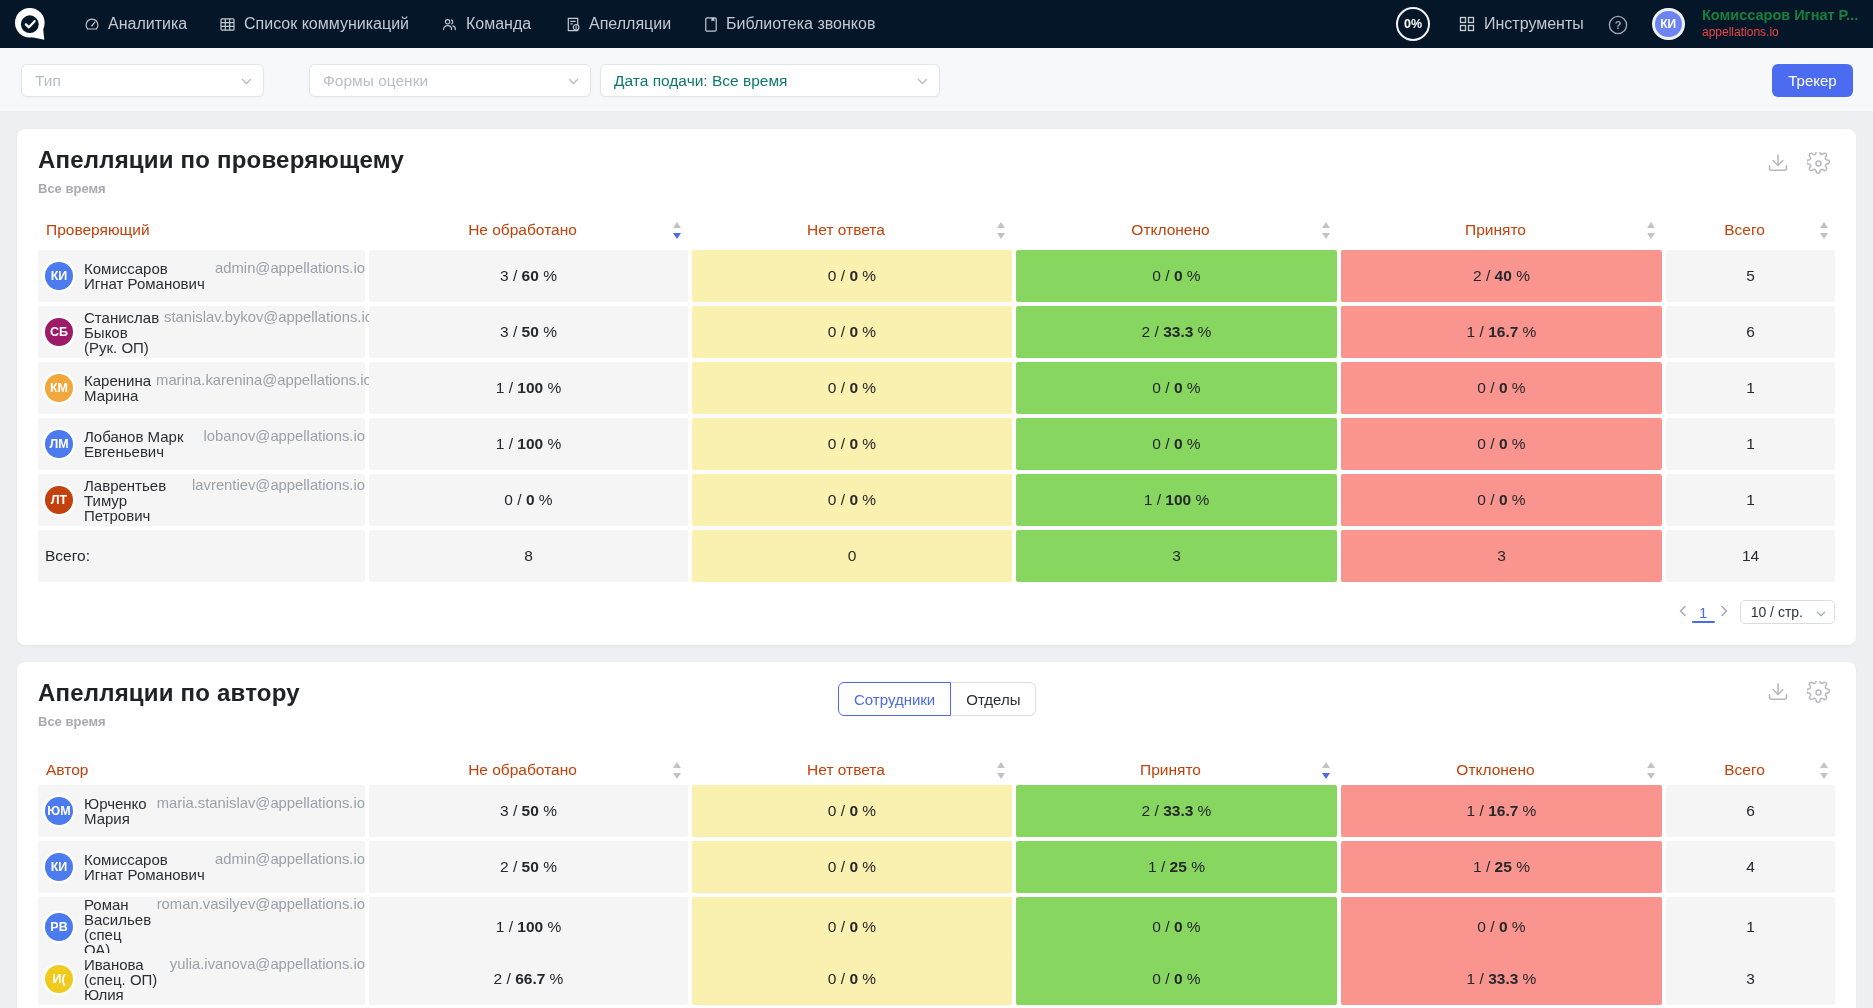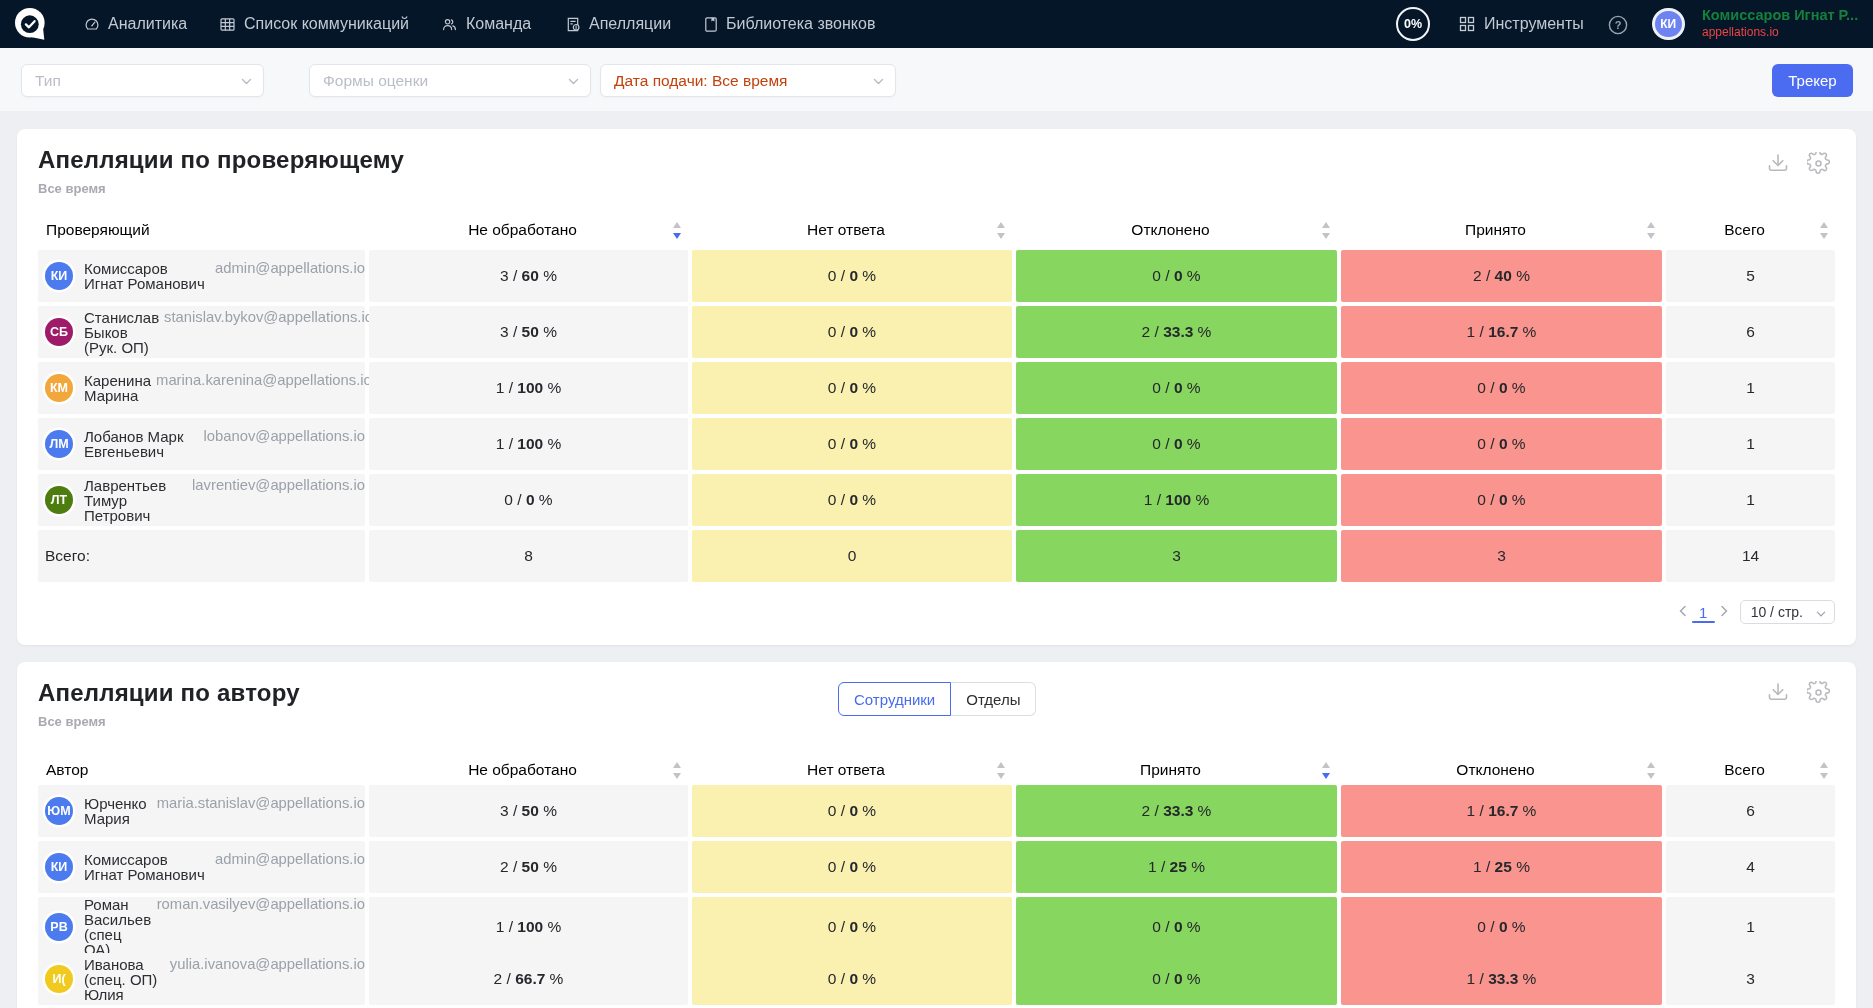--- a/index.html
+++ b/index.html
@@ -16,21 +16,21 @@
 .sel .caret{position:absolute;right:11px;top:11px}
 .btn-tracker{position:absolute;left:1772px;top:64px;width:81px;height:33px;background:#4b6bf0;border-radius:6px;color:#fff;font-size:15px;display:flex;align-items:center;justify-content:center}
 
 .card{position:absolute;left:17px;width:1839px;background:#fff;border-radius:8px;box-shadow:0 1px 3px rgba(15,25,50,.05)}
 #card1{top:129px;height:516px}
 #card2{top:662px;height:360px}
 h1{font-size:24px;font-weight:700;color:#202226;letter-spacing:.2px}
 .sub{font-size:13px;font-weight:700;color:#a9a9b2}
 
 .thead{position:absolute;left:21px;width:1797px;display:grid;grid-template-columns:327px 319px 320px 321px 321px 169px;column-gap:4px;height:40px}
-.th{position:relative;display:flex;align-items:center;justify-content:center;font-size:15.5px;color:#000000;font-weight:400;padding-right:12px}
+.th{position:relative;display:flex;align-items:center;justify-content:center;font-size:15.5px;color:#c2410c;font-weight:400;padding-right:12px}
 .th.first{justify-content:flex-start;padding-left:8px;padding-right:0}
 .sorter{position:absolute;right:6px;top:50%;margin-top:-11px;width:10px;height:22px}
 .car{width:0;height:0;border-left:4.5px solid transparent;border-right:4.5px solid transparent;position:absolute;left:1px}
 .car.up{border-bottom:6.5px solid #c3c3c7;top:3px}
 .car.dn{border-top:6.5px solid #c3c3c7;top:14px}
 .car.dn.on{border-top-color:#4a6bf0}
 .row{position:absolute;left:21px;width:1797px;display:grid;grid-template-columns:327px 319px 320px 321px 321px 169px;column-gap:4px;height:52px}
 .cell{border-radius:2px;display:flex;align-items:center;justify-content:center;font-size:15.5px;color:#26282c}
 .cg{background:#f5f5f6}
 .cy{background:#faf0b0}
@@ -120,21 +120,21 @@
   <div class="abs" style="left:1702px;top:25px;color:#ef4444;font-size:12px">appellations.io</div>
 </div>
 
 <div class="abs" style="left:0;top:48px;width:1873px;height:63px;background:#f7f8f9"></div>
 <div class="sel" style="left:21px;width:243px">Тип<svg class="caret" width="11" height="11" viewBox="0 0 11 11">
       <path d="M1.5 3.5 L5.5 7.5 L9.5 3.5" stroke="#b6bcc6" stroke-width="1.4" fill="none" stroke-linecap="round"></path>
     </svg></div>
 <div class="sel" style="left:309px;width:282px">Формы оценки<svg class="caret" width="11" height="11" viewBox="0 0 11 11">
       <path d="M1.5 3.5 L5.5 7.5 L9.5 3.5" stroke="#b6bcc6" stroke-width="1.4" fill="none" stroke-linecap="round"></path>
     </svg></div>
-<div class="sel" style="left:600px;width:296px;color:#c2410c">Дата подачи: Все время<svg class="caret" width="11" height="11" viewBox="0 0 11 11">
+<div class="sel" style="left:600px;width:340px;color:#0f766e">Дата подачи: Все время<svg class="caret" width="11" height="11" viewBox="0 0 11 11">
       <path d="M1.5 3.5 L5.5 7.5 L9.5 3.5" stroke="#b6bcc6" stroke-width="1.4" fill="none" stroke-linecap="round"></path>
     </svg></div>
 <div class="btn-tracker">Трекер</div>
 
 <div class="card" id="card1">
   <h1 class="abs" style="left:21px;top:17px">Апелляции по проверяющему</h1>
   <div class="sub abs" style="left:21px;top:52px">Все время</div>
   <div class="icons" style="right:26px;top:23px">
       <svg width="22" height="22" viewBox="0 0 22 22" fill="none" stroke="#b9b9bd" stroke-width="1.6" stroke-linecap="round" stroke-linejoin="round">
         <path d="M11 3 V13"></path>
@@ -284,21 +284,21 @@
       </div>
     <div class="cell cr">
         <span>0&nbsp;/&nbsp;</span>
         <b>0</b>
         <span>&nbsp;%</span>
       </div>
     <div class="cell cg">1</div>
   </div>
   <div class="row" style="top:345px">
     <div class="cell cg who">
-        <span class="ava" style="background:#4d7c0f">ЛТ</span>
+        <span class="ava" style="background:#c2410c">ЛТ</span>
         <span class="nm">
           <span class="n1">Лаврентьев Тимур Петрович</span>
           <span class="n2">lavrentiev@appellations.io</span>
         </span>
       </div>
     <div class="cell cg">
         <span>0&nbsp;/&nbsp;</span>
         <b>0</b>
         <span>&nbsp;%</span>
       </div>

